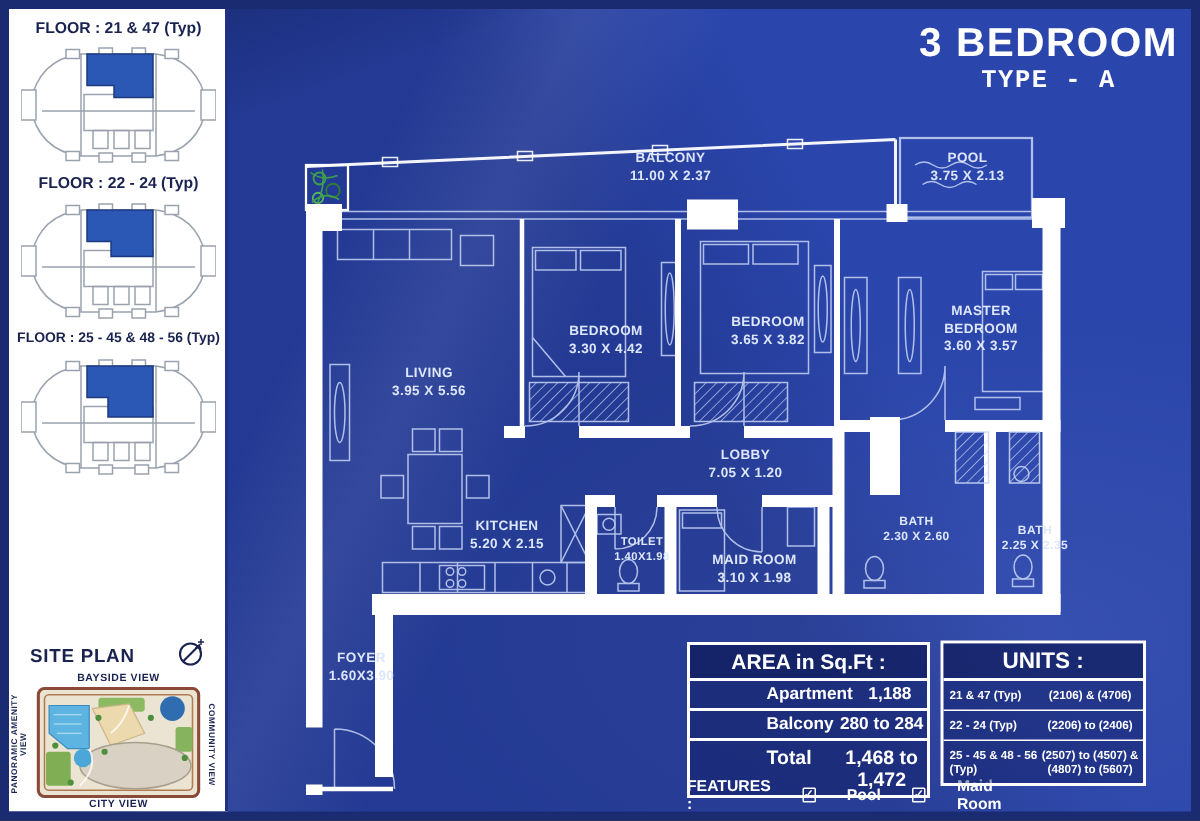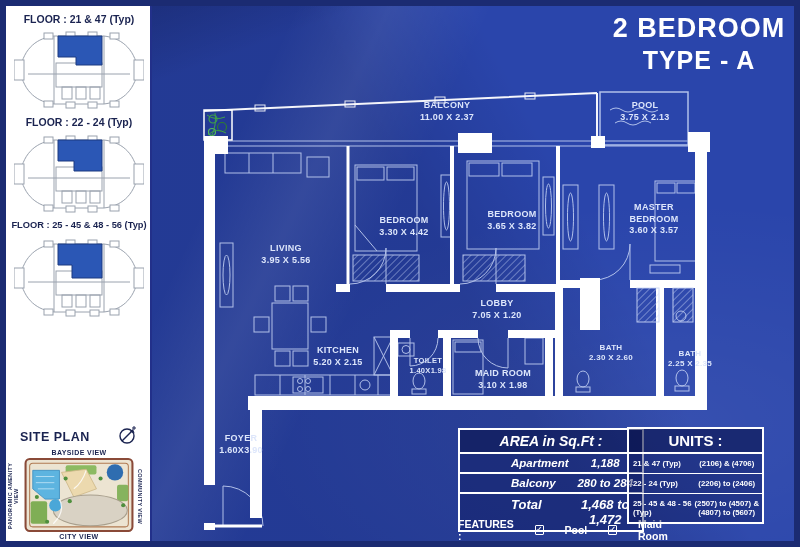--- a/index.html
+++ b/index.html
@@ -19,29 +19,29 @@
   .bsvg{position:absolute;left:8px;width:130px;height:84px;}
   .siteplan-title{position:absolute;left:14px;top:424px;font-weight:bold;color:#1a2350;font-size:12.5px;letter-spacing:.5px;}
   .compass{position:absolute;left:112px;top:419px;width:20px;height:20px;}
   .vtext{position:absolute;color:#1a2350;font-size:5.5px;font-weight:bold;letter-spacing:.4px;height:80px;text-align:center;}
   .vl{left:1px;top:450px;writing-mode:vertical-rl;transform:rotate(180deg);}
   .vr{left:131px;top:450px;writing-mode:vertical-rl;}
   .htext{position:absolute;left:0;width:146px;text-align:center;color:#1a2350;font-size:7px;font-weight:bold;letter-spacing:.4px;}
   
   .title{position:absolute;left:600px;top:6px;width:186px;text-align:center;color:#fff;font-weight:bold;letter-spacing:1px;line-height:1.22;}
   .title .t1{font-size:27px;}
-  .title .t2{font-size:25px;}
+  .title .t2{font-size:17px;font-family:Liberation Mono, monospace;}
   
   .plan{position:absolute;left:189px;top:79px;width:575px;height:445px;}
   .rlabel{position:absolute;text-align:center;color:#dde6fb;font-weight:bold;font-size:9px;line-height:1.3;letter-spacing:.3px;}
   .rlabel.f8{font-size:8px;}
   .rlabel.f75{font-size:7.5px;}
   
   .tbl{position:absolute;border:2px solid #fff;background:rgba(11,20,84,.40);color:#fff;}
-  .area-tbl{left:452px;top:422px;width:186px;font-style:italic;}
+  .area-tbl{left:452px;top:422px;width:162px;}
   .tbl-head{font-weight:bold;text-align:center;font-size:14px;padding:3px 0;border-bottom:2px solid #fff;background:rgba(9,16,70,.35);}
   .arow{display:flex;border-bottom:2px solid #fff;font-weight:bold;font-size:11.5px;}
   .arow:last-child{border-bottom:none;}
   .arow .al{width:46%;padding:3px 0 3px 7px;margin-left:44px;}
   .arow .av{width:54%;padding:3px 0;text-align:center;}
   .arow.total{font-size:13px;}
   .features{position:absolute;left:452px;top:512px;width:180px;display:flex;align-items:center;gap:21px;color:#fff;font-weight:bold;font-size:10.5px;}
   .cb{display:inline-flex;width:10px;height:10px;border:1.5px solid #fff;font-size:8px;line-height:8px;align-items:center;justify-content:center;border-radius:1px;}
   .units-tbl{left:621px;top:421px;width:137px;}
   .uhead{font-weight:bold;text-align:center;font-size:15px;padding:3px 0;border-bottom:2px solid #fff;background:rgba(9,16,70,.35);}
@@ -156,21 +156,21 @@
       <circle cx="22" cy="62" r="2" fill="#4e8f3d"></circle>
           <circle cx="44" cy="42" r="2" fill="#4e8f3d"></circle>
       <path d="M34,40 Q40,52 28,64 M60,12 Q56,24 48,30" stroke="#fff" stroke-width="1.2" fill="none" opacity=".8"></path>
     </svg>
     <div class="htext" style="top:527px">CITY VIEW</div>
     <div class="vtext vl">PANORAMIC AMENITY VIEW</div>
     <div class="vtext vr">COMMUNITY VIEW</div>
   </aside>
 
   <div class="title">
-    <div class="t1">2 BEDROOM</div>
+    <div class="t1">3 BEDROOM</div>
     <div class="t2">TYPE - A</div>
   </div>
 
   <svg class="plan" viewBox="0 0 575 445">
     <defs>
       <pattern id="hatch" width="5" height="5" patternUnits="userSpaceOnUse" patternTransform="rotate(45)">
         <line x1="0" y1="0" x2="0" y2="5" stroke="#c9d6f6" stroke-width="1"></line>
       </pattern>
     </defs>
 

